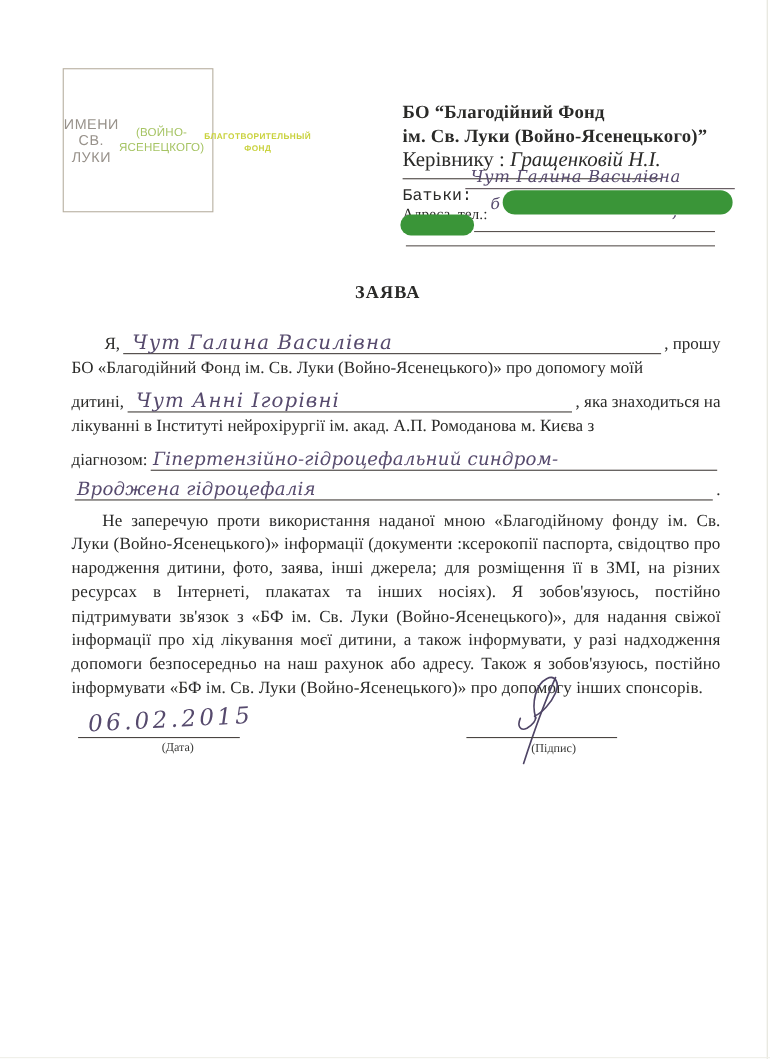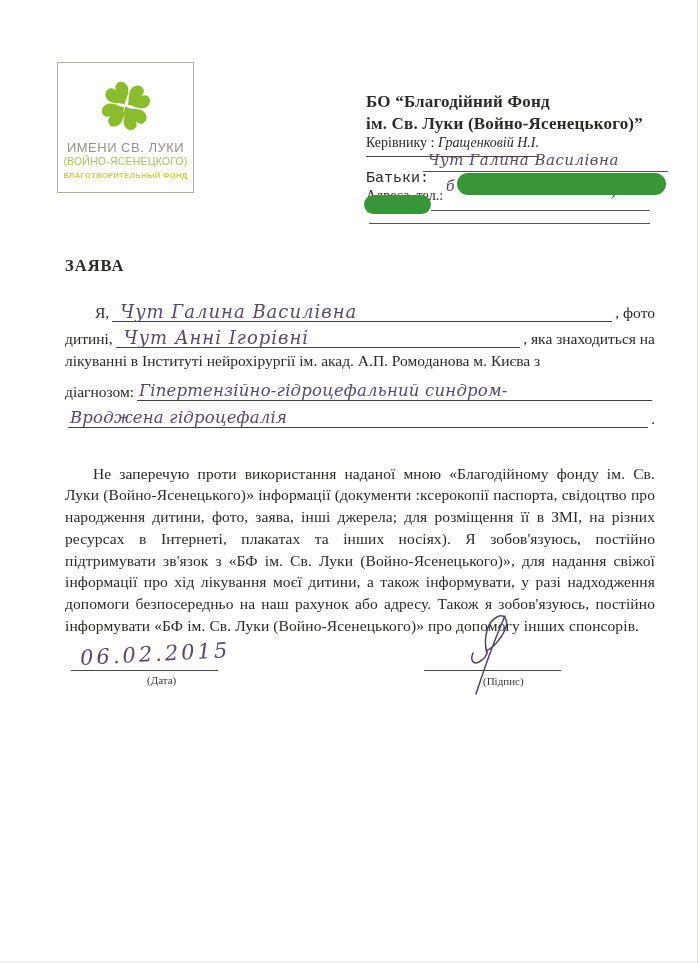--- a/index.html
+++ b/index.html
@@ -7,48 +7,48 @@
     width:700px;height:963px;position:relative;background:#ffffff;
     font-family:"Liberation Serif", serif;color:#2a2a28;overflow:hidden;
   }
   .scan-edge-right{position:absolute;top:0;right:2px;width:1px;height:100%;background:#e4e4da;}
   .scan-edge-bottom{position:absolute;left:0;bottom:1px;width:100%;height:1px;background:#efefe8;}
 
   
   .logo-box{
     position:absolute;left:57px;top:62px;width:137px;height:131px;
     border:1px solid #b7afa0;box-sizing:border-box;
-    display:flex;flex-direction:column;align-items:center;padding-top:11px;
+    display:flex;align-items:center;padding-top:0;
     font-family:"Liberation Sans", sans-serif;text-align:center;
   }
   .logo-clover{margin-bottom:2px;}
   .logo-name{color:#97918a;font-size:13px;letter-spacing:.5px;line-height:15px;}
   .logo-sub{color:#a6c464;font-size:10.5px;letter-spacing:.2px;line-height:13px;}
   .logo-foot{color:#c9d23d;font-size:7.5px;font-weight:bold;letter-spacing:.4px;line-height:11px;margin-top:2px;}
 
   
   .org1{position:absolute;left:366px;top:92px;font-size:17px;font-weight:bold;letter-spacing:.2px;}
   .org2{position:absolute;left:366px;top:114px;font-size:17px;font-weight:bold;letter-spacing:.2px;}
-  .to-line{position:absolute;left:366px;top:135px;font-size:14px;border-bottom:1px solid #4a4440;padding-bottom:5px;}
+  .to-line{position:absolute;left:366px;top:135px;font-size:19px;border-bottom:1px solid #4a4440;padding-bottom:5px;}
   .to-line .to-name{font-style:italic;}
   .parents-label{position:absolute;left:366px;top:170px;font-size:15px;font-family:Liberation Mono, monospace;}
   .parents-line{position:absolute;left:423px;top:171px;width:245px;height:1px;background:#5a4f55;}
   .hw{font-family:"DejaVu Serif", serif;font-style:italic;color:#564a6d;white-space:nowrap;}
   .parents-hw{position:absolute;left:428px;top:151px;font-size:15px;letter-spacing:.5px;}
   .address-label{position:absolute;left:366px;top:188px;font-size:14px;}
   .address-hint{position:absolute;left:446px;top:178px;font-size:14px;}
   .redact{position:absolute;background:#3a9538;border-radius:11px;}
   .redact-1{left:457px;top:173px;width:209px;height:22px;}
   .redact-2{left:364px;top:195px;width:67px;height:19px;border-radius:10px;}
   .address-comma{position:absolute;left:611px;top:183px;font-size:15px;}
   .address-line-2{position:absolute;left:431px;top:210px;width:219px;height:1px;background:#5a5350;}
   .address-line-3{position:absolute;left:369px;top:223px;width:281px;height:1px;background:#5a5350;}
 
   
-  .title{position:absolute;left:65px;top:256px;width:575px;text-align:left;
+  .title{position:absolute;left:65px;top:256px;width:575px;text-align:center;
          font-size:16.5px;font-weight:bold;letter-spacing:1px;}
 
   
   .p1{position:absolute;left:65px;top:295px;width:590px;font-size:15.5px;}
   .p1 .row{display:flex;align-items:flex-end;height:26.6px;}
   .p1 .row span{line-height:19px;}
   .p1 .plain{display:block;line-height:26.6px !important;height:26.6px;}
   .lead-indent{margin-left:30px;}
   .fill{flex:1;border-bottom:1px solid #45403d;position:relative;height:20px;margin:0 3px;}
   .fill .hw{position:absolute;left:8px;bottom:0px;font-size:18px;letter-spacing:1px;}
@@ -115,22 +115,23 @@
   <div class="address-line-3"></div>
 
   <div class="title">ЗАЯВА</div>
 
   <div class="p1">
     <div class="row">
       <span class="lead-indent">Я,</span>
       <span class="fill">
         <span class="hw">Чут Галина Василівна</span>
       </span>
-      <span class="tail">, фото</span>
+      <span class="tail">, прошу</span>
     </div>
+    <div class="plain">БО «Благодійний Фонд ім. Св. Луки (Войно-Ясенецького)» про допомогу моїй</div>
     <div class="row">
       <span>дитині,</span>
       <span class="fill">
         <span class="hw">Чут Анні Ігорівні</span>
       </span>
       <span class="tail">, яка знаходиться на</span>
     </div>
     <div class="plain">лікуванні в Інституті нейрохірургії ім. акад. А.П. Ромоданова м. Києва з</div>
     <div class="row">
       <span>діагнозом:</span>

